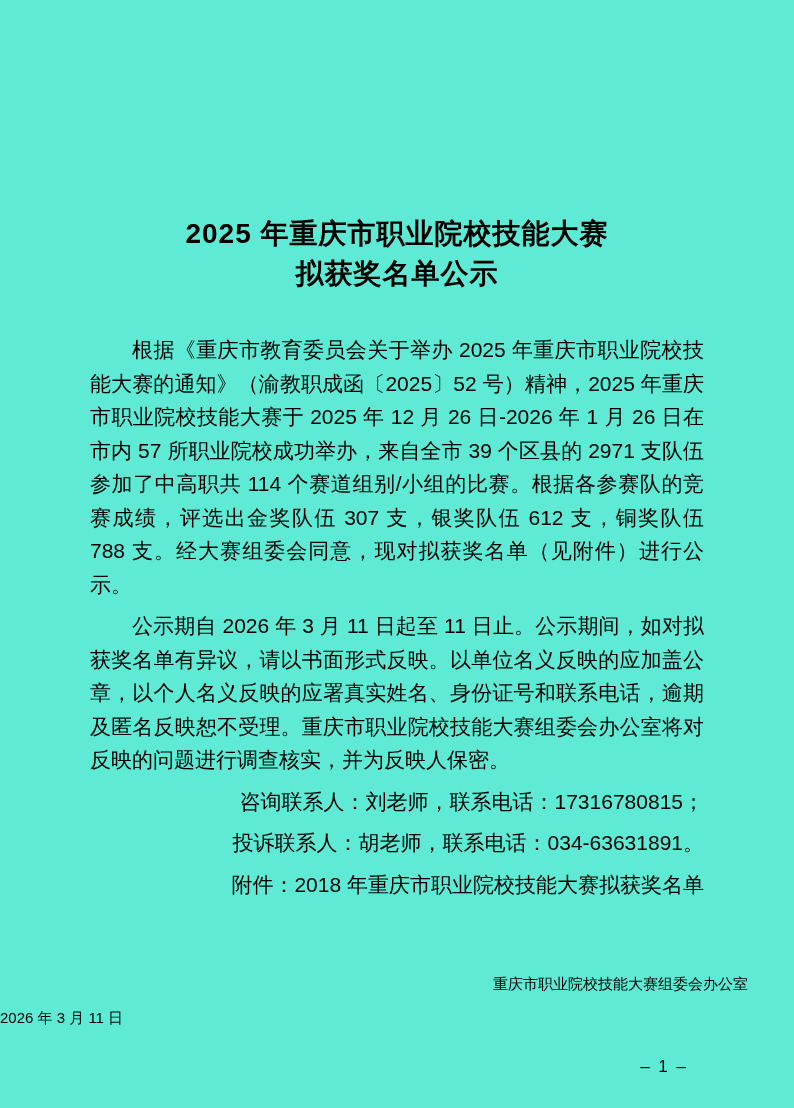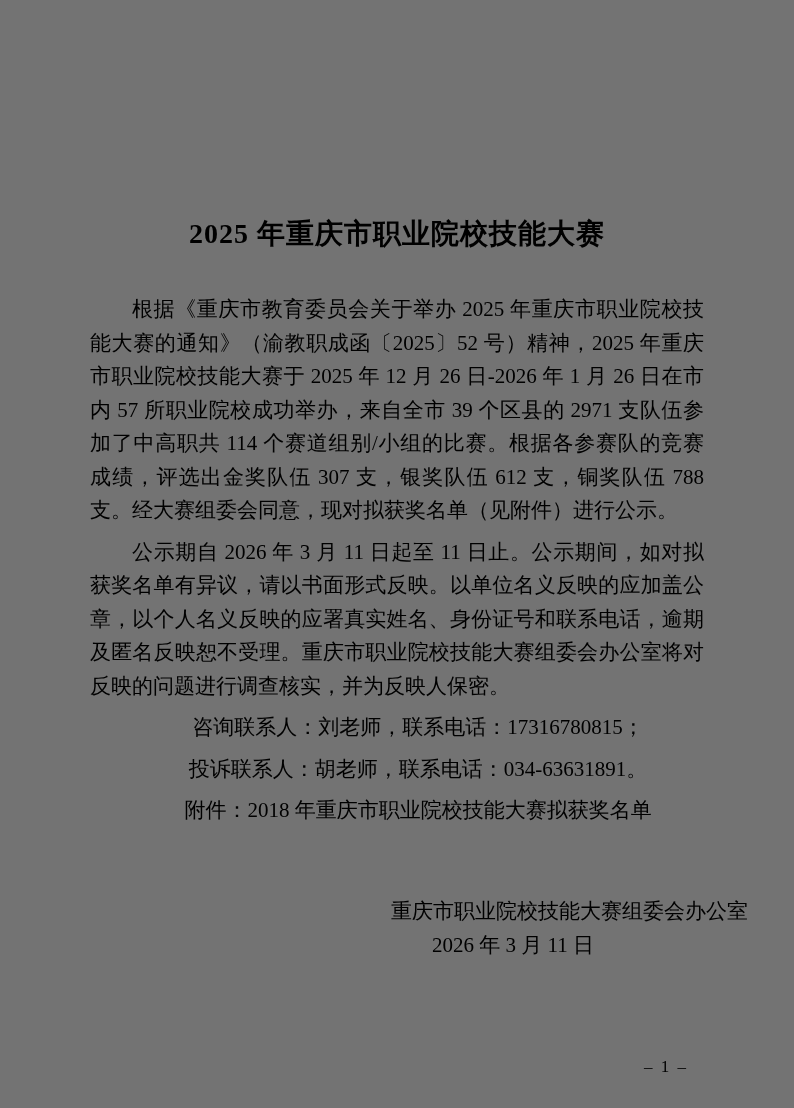--- a/index.html
+++ b/index.html
@@ -4,23 +4,23 @@
 <style>
   html, body {
     margin: 0;
     padding: 0;
     background: #ffffff;
   }
   .page {
     position: relative;
     width: 794px;
     height: 1108px;
-    background: #737373;
+    background: #5eead4;
     color: #000000;
-    font-family: Liberation Serif, serif;
+    font-family: Liberation Sans, sans-serif;
     overflow: hidden;
   }
   .title-block {
     padding-top: 214px;
     text-align: center;
     font-weight: 700;
     font-size: 28px;
     line-height: 40px;
     letter-spacing: 1px;
   }
@@ -28,54 +28,55 @@
     margin: 39px 82px 0 82px;
     font-size: 21px;
     line-height: 33.5px;
   }
   .content p {
     margin: 8px;
     text-indent: 2em;
     text-align: justify;
   }
   .content p.no-justify {
-    text-align: center;
+    text-align: right;
   }
   .attachment {
     margin-top: 33px;
   }
   .sig-block {
     margin-top: 66px;
-    font-size: 21px;
+    font-size: 15px;
     line-height: 34px;
   }
   .sig-line {
     text-align: right;
     padding-right: 46px;
   }
   .date-line {
-    text-align: right;
+    text-align: left;
     padding-right: 200px;
   }
   .page-number {
     position: absolute;
     top: 1056px;
     right: 106px;
     font-size: 17px;
     letter-spacing: 2px;
     line-height: 22px;
   }
 </style>
 </head>
 <body>
 
 <div class="page">
 
   <div class="title-block">
     <div>2025 年重庆市职业院校技能大赛</div>
+    <div>拟获奖名单公示</div>
   </div>
 
   <div class="content">
     <p>根据《重庆市教育委员会关于举办 2025 年重庆市职业院校技能大赛的通知》（渝教职成函〔2025〕52 号）精神，2025 年重庆市职业院校技能大赛于 2025 年 12 月 26 日-2026 年 1 月 26 日在市内 57 所职业院校成功举办，来自全市 39 个区县的 2971 支队伍参加了中高职共 114 个赛道组别/小组的比赛。根据各参赛队的竞赛成绩，评选出金奖队伍 307 支，银奖队伍 612 支，铜奖队伍 788 支。经大赛组委会同意，现对拟获奖名单（见附件）进行公示。</p>
     <p>公示期自 2026 年 3 月 11 日起至 11 日止。公示期间，如对拟获奖名单有异议，请以书面形式反映。以单位名义反映的应加盖公章，以个人名义反映的应署真实姓名、身份证号和联系电话，逾期及匿名反映恕不受理。重庆市职业院校技能大赛组委会办公室将对反映的问题进行调查核实，并为反映人保密。</p>
     <p class="no-justify">咨询联系人：刘老师，联系电话：17316780815；</p>
     <p class="no-justify">投诉联系人：胡老师，联系电话：034-63631891。</p>
     <p class="no-justify attachment">附件：2018 年重庆市职业院校技能大赛拟获奖名单</p>
   </div>
 

